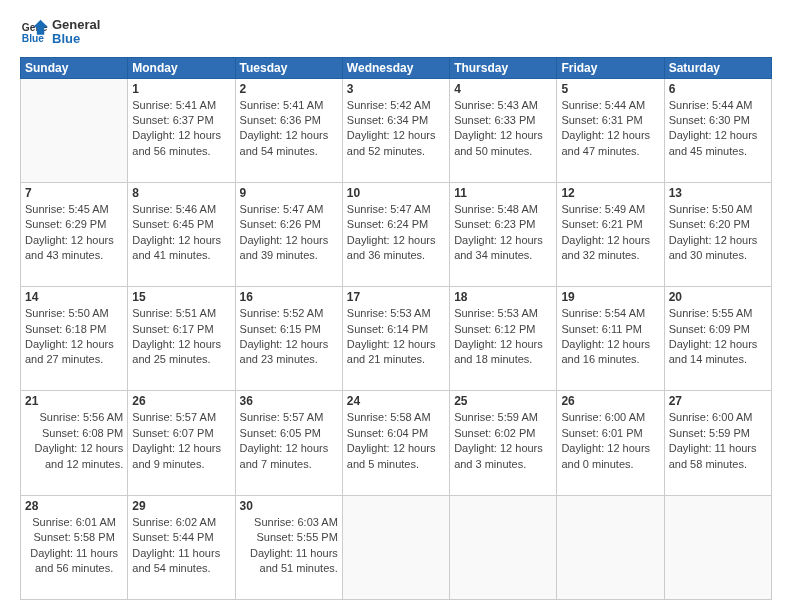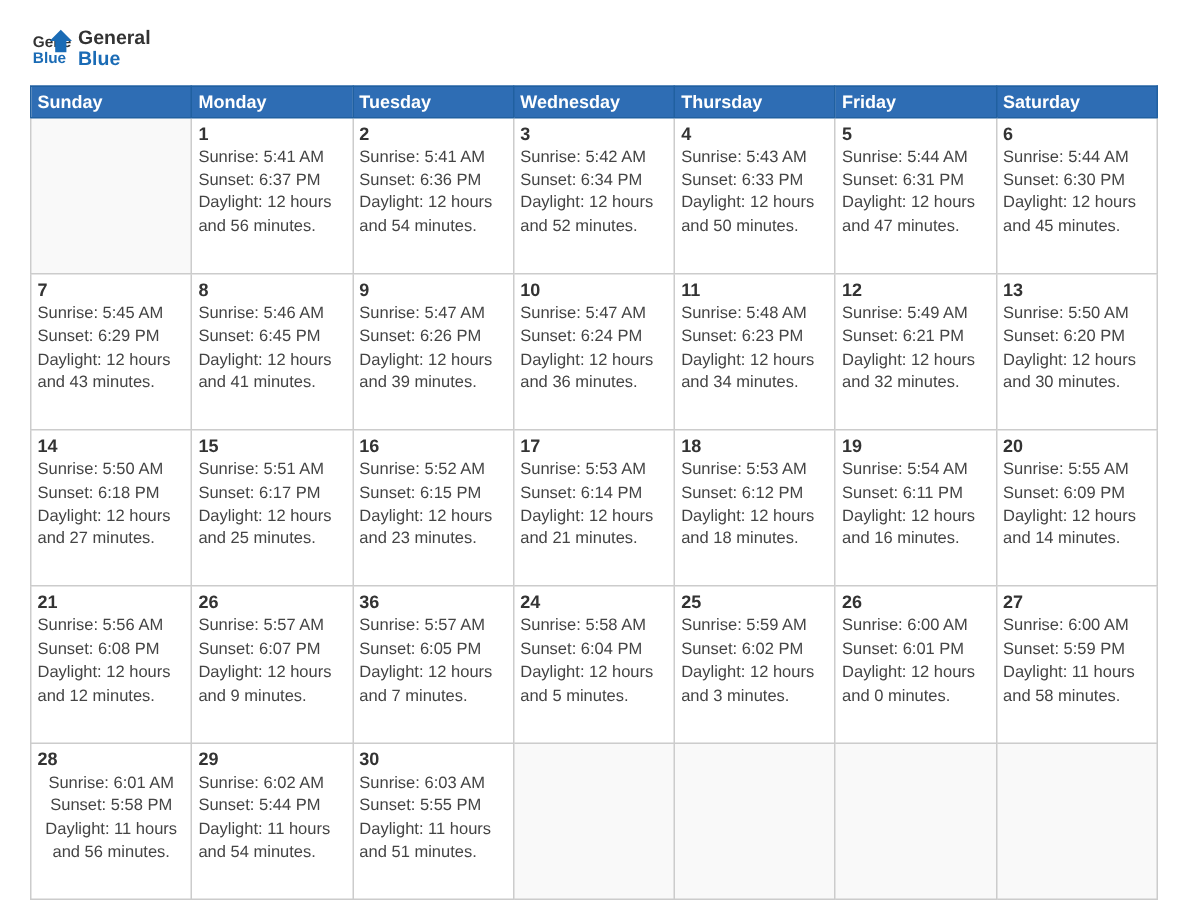--- a/index.html
+++ b/index.html
@@ -258,21 +258,21 @@
             <span class="day-number">20</span>
             <div class="day-info" style="white-space: pre-line;">Sunrise: 5:55 AM
 Sunset: 6:09 PM
 Daylight: 12 hours
 and 14 minutes.</div>
           </td>
         </tr>
         <tr>
           <td>
             <span class="day-number">21</span>
-            <div class="day-info" style="white-space: pre-line;">Sunrise: 5:56 AM
+            <div class="day-info" style="white-space: pre-line; text-align: right;">Sunrise: 5:56 AM
 Sunset: 6:08 PM
 Daylight: 12 hours
 and 12 minutes.</div>
           </td>
           <td>
             <span class="day-number">26</span>
             <div class="day-info" style="white-space: pre-line;">Sunrise: 5:57 AM
 Sunset: 6:07 PM
 Daylight: 12 hours
 and 9 minutes.</div>
@@ -323,21 +323,21 @@
           </td>
           <td>
             <span class="day-number">29</span>
             <div class="day-info" style="white-space: pre-line;">Sunrise: 6:02 AM
 Sunset: 5:44 PM
 Daylight: 11 hours
 and 54 minutes.</div>
           </td>
           <td>
             <span class="day-number">30</span>
-            <div class="day-info" style="white-space: pre-line;">Sunrise: 6:03 AM
+            <div class="day-info" style="white-space: pre-line; text-align: right;">Sunrise: 6:03 AM
 Sunset: 5:55 PM
 Daylight: 11 hours
 and 51 minutes.</div>
           </td>
           <td class="empty-cell"></td>
           <td class="empty-cell"></td>
           <td class="empty-cell"></td>
           <td class="empty-cell"></td>
         </tr>
       </tbody>

